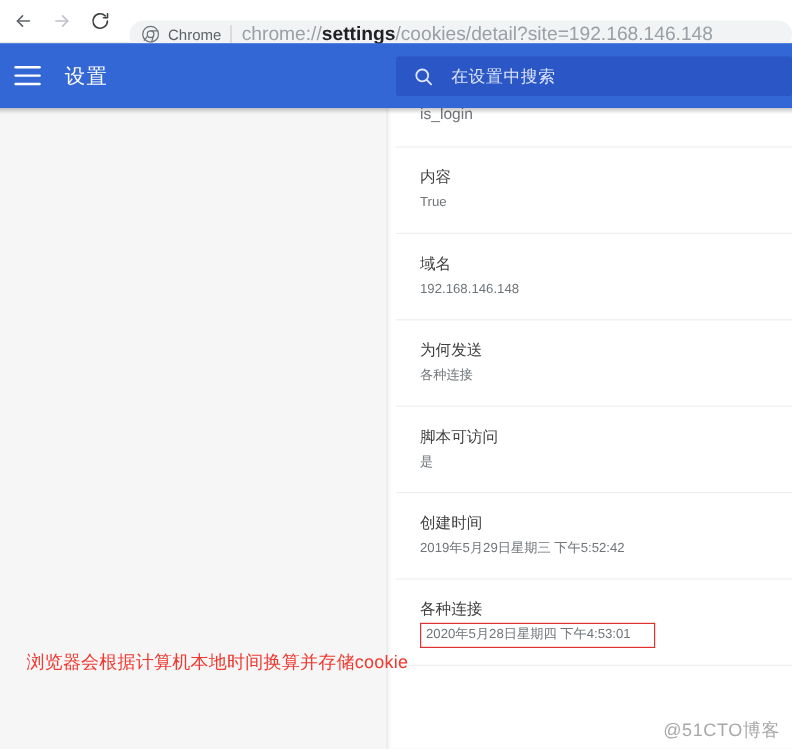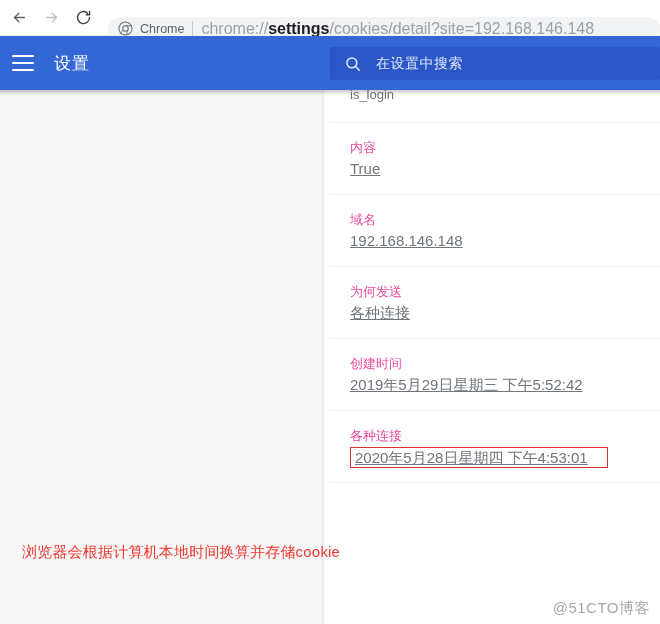--- a/index.html
+++ b/index.html
@@ -200,31 +200,30 @@
     width: 330px;
   }
 
   .detail-row {
     padding: 0 18px 0 20px;
     box-sizing: border-box;
     border-bottom: 1px solid #eeeeee;
   }
   .detail-label {
     font-size: 13px;
-    color: #ec4899;
+    color: #404040;
     line-height: 18px;
     padding-top: 16px;
   }
   .detail-value {
-    font-size: 15px;
+    font-size: 11px;
     color: #70757a;
     line-height: 18px;
     padding-bottom: 16px;
     padding-top: 3px;
-    text-decoration: underline;
   }
   .detail-row.name-only .detail-label {
     color: #70757a;
     padding-top: 10px;
     padding-bottom: 18px;
   }
 
   
   .detail-value.highlight {
     display: inline-block;
@@ -350,20 +349,24 @@
           </div>
           <div class="detail-row">
             <div class="detail-label">域名</div>
             <div class="detail-value">192.168.146.148</div>
           </div>
           <div class="detail-row">
             <div class="detail-label">为何发送</div>
             <div class="detail-value">各种连接</div>
           </div>
           <div class="detail-row">
+            <div class="detail-label">脚本可访问</div>
+            <div class="detail-value">是</div>
+          </div>
+          <div class="detail-row">
             <div class="detail-label">创建时间</div>
             <div class="detail-value">2019年5月29日星期三 下午5:52:42</div>
           </div>
           <div class="detail-row row-highlight-wrap"><div class="detail-label">各种连接</div><div class="detail-value highlight" style="border-color: rgb(224, 48, 48);">2020年5月28日星期四 下午4:53:01</div></div>
         </div>
     </div>
   </div>
 
   <div class="annotation">浏览器会根据计算机本地时间换算并存储cookie</div>
 

